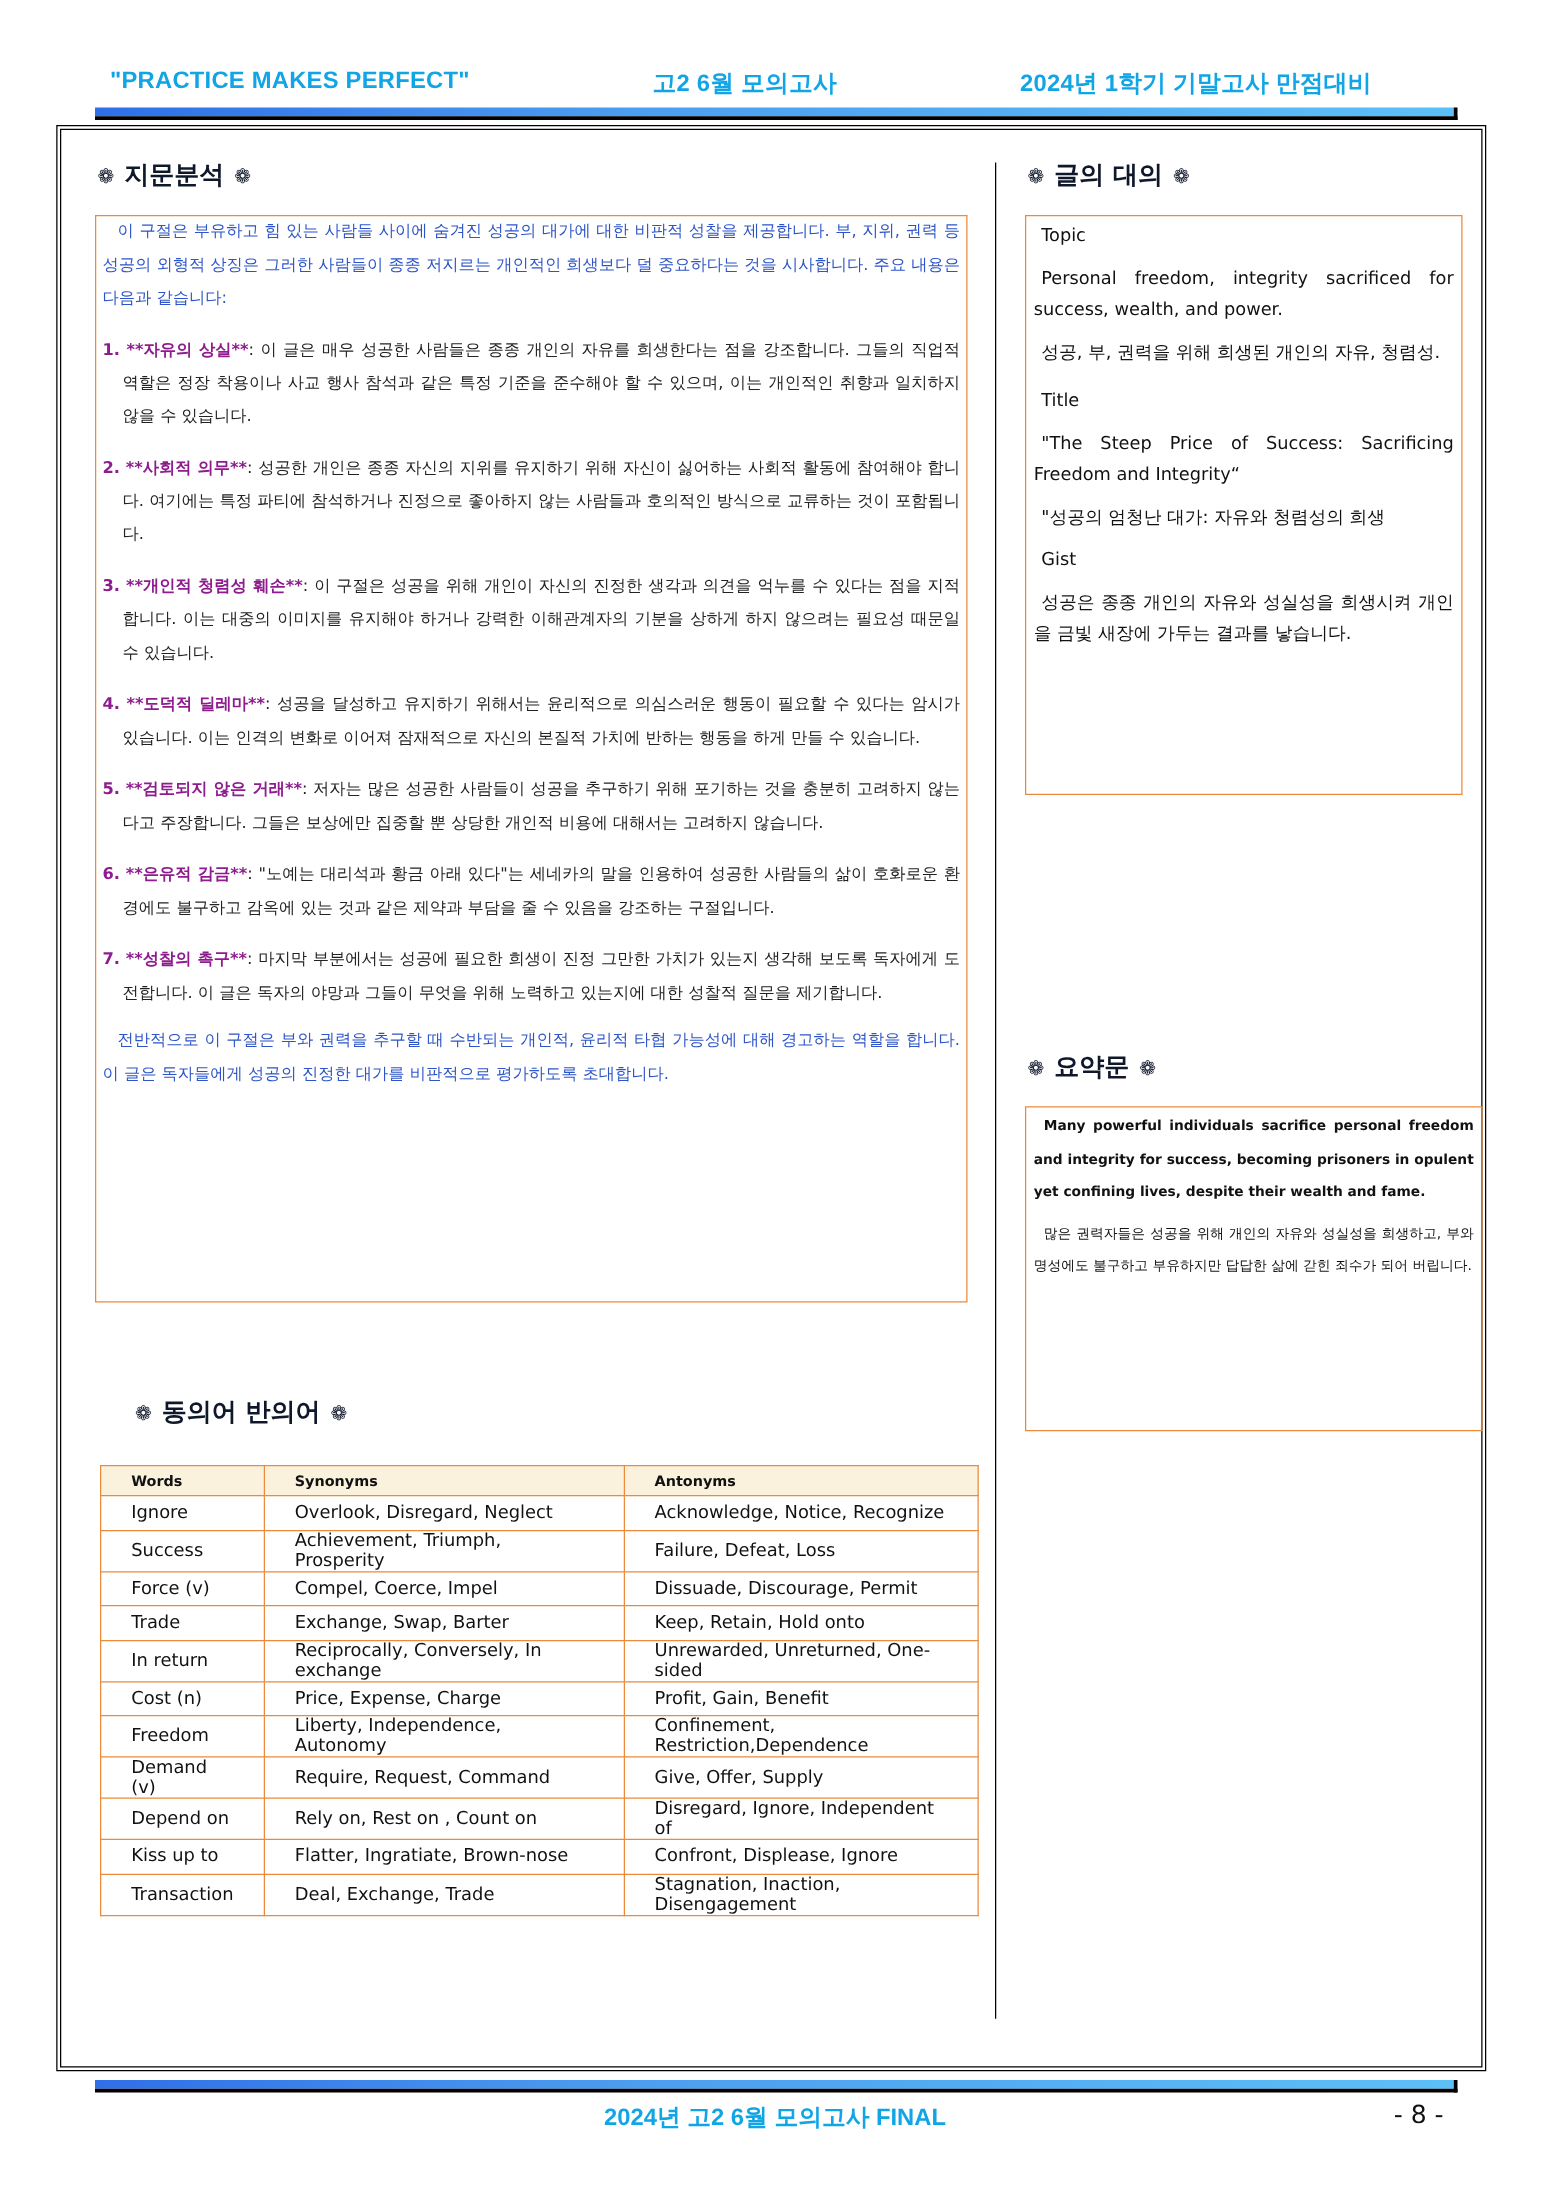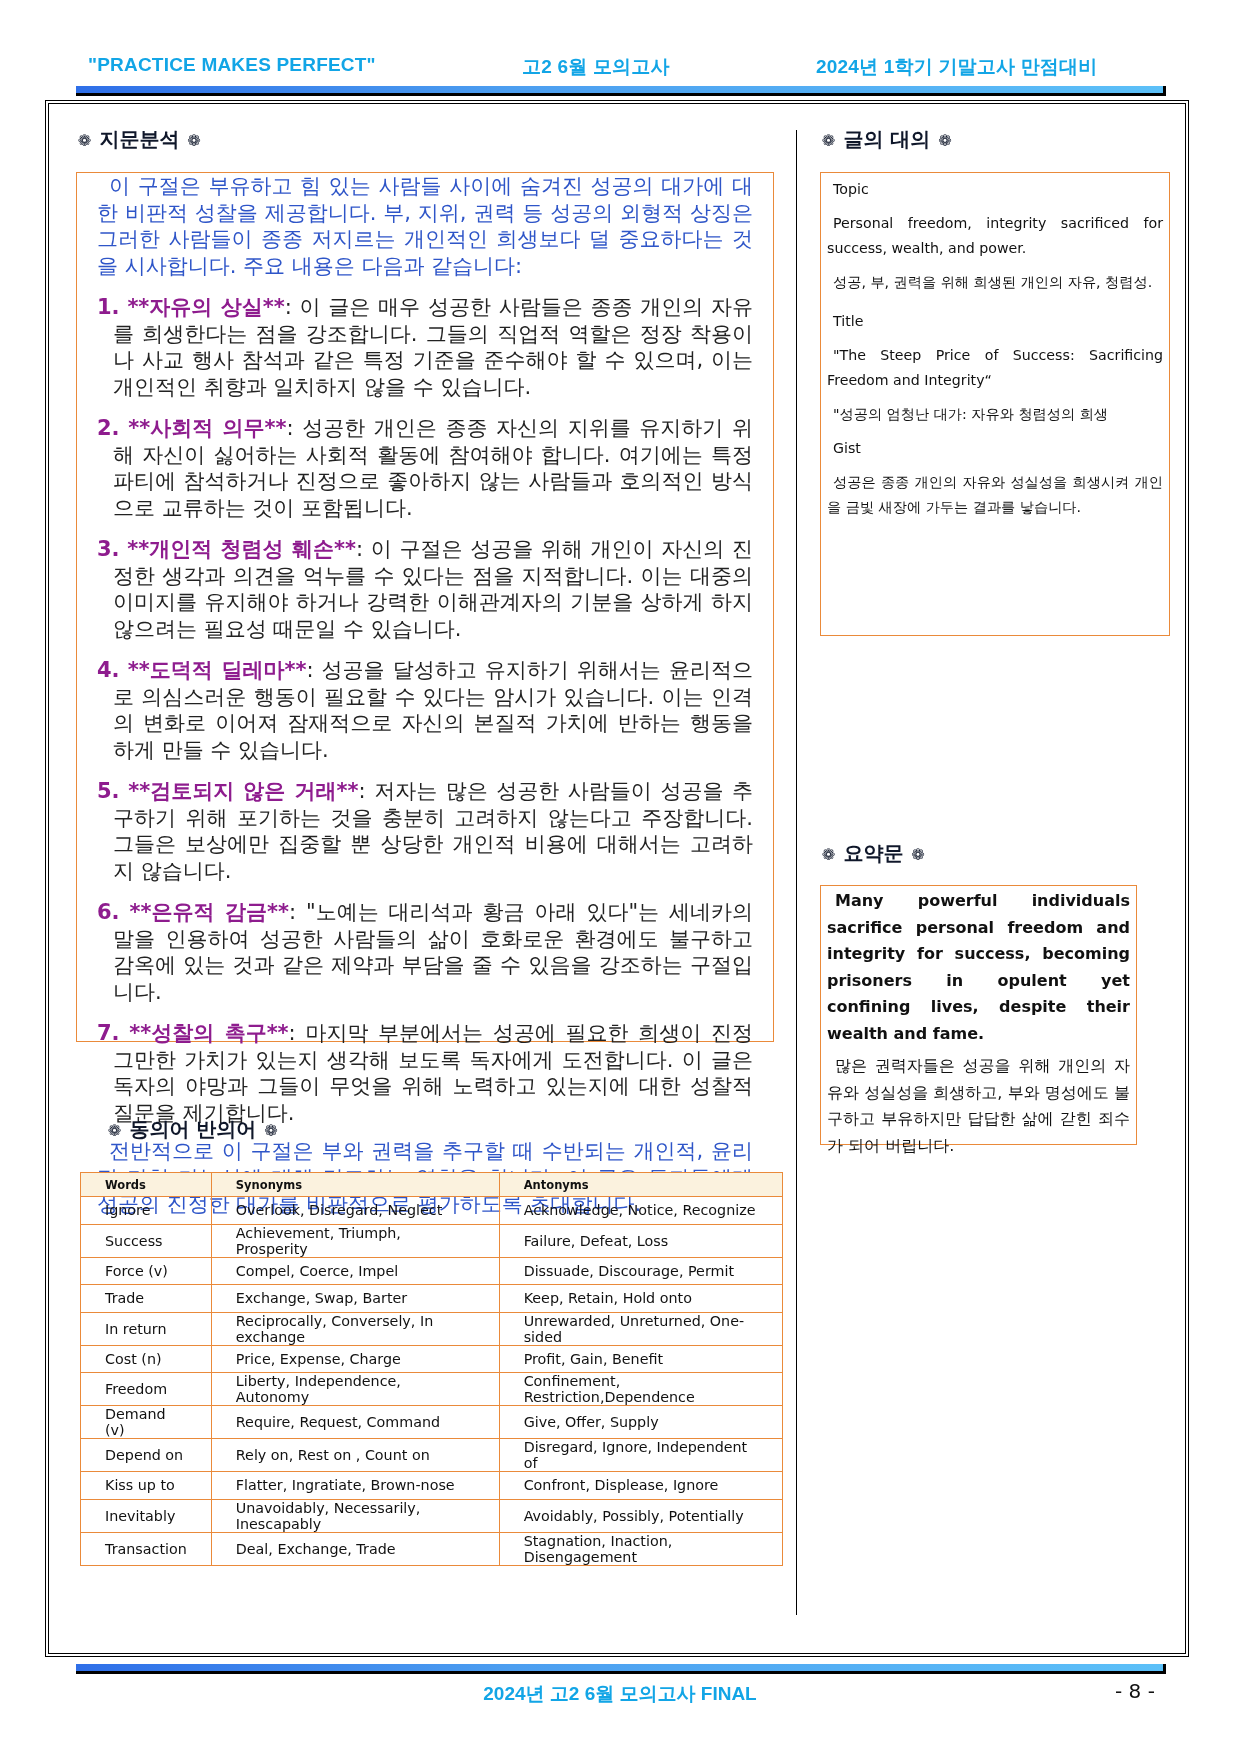--- a/index.html
+++ b/index.html
@@ -9,30 +9,30 @@
               font-weight:bold; font-size:19px; color:#12a5e6; letter-spacing:0.2px; }
   .bar { position:absolute; left:76px; width:1087px; height:7px;
          background:linear-gradient(to right,#2f6fe8,#4c9ef0 40%,#5cc0f8);
          border-bottom:3px solid #000; border-right:3px solid #000; }
   .frame { position:absolute; left:45px; top:100px; width:1144px; height:1557px;
            border:4px double #000; box-sizing:border-box; }
   .sec-title { position:absolute; font-weight:bold; font-size:20px; color:#0f172a; }
   .sec-title .flake { font-size:16px; font-weight:normal; margin:0 8px; }
   .box { position:absolute; border:1px solid #ea8a3a; box-sizing:border-box; }
   .kr-blue { color:#2e55c8; }
-  .analysis { left:76px; top:172px; width:698px; height:870px; padding:0 20px; font-size:21px; line-height:26.5px; }
+  .analysis { left:76px; top:172px; width:698px; height:870px; padding:0 5px; font-size:13px; line-height:26.5px; }
   .analysis p { margin:0; text-align:justify; }
   .analysis .intro { margin-top:0; }
   .item { margin-top:15px !important; padding-left:16px; text-indent:-16px; color:#222; }
   .item .num { color:#8e1c8e; font-weight:bold; }
   .item .key { color:#8e1c8e; font-weight:bold; }
   .divider { position:absolute; left:796px; top:130px; width:1px; height:1485px; background:#000; }
   .gist { left:820px; top:172px; width:350px; height:464px; padding:4px 6px; font-size:14.2px; line-height:25px; }
   .gist p { margin:0 0 9px 0; text-align:justify; }
-  .summary { left:820px; top:885px; width:317px; height:260px; padding:2px 6px; font-size:16px; line-height:26.5px; }
+  .summary { left:820px; top:885px; width:366px; height:260px; padding:2px 6px; font-size:11px; line-height:26.5px; }
   .summary p { margin:0 0 6px 0; text-align:justify; }
   .summary .en { font-weight:bold; }
   table.vocab { position:absolute; left:80px; top:1172px; width:703px; border-collapse:collapse; font-size:14.3px; }
   table.vocab th, table.vocab td { border:1.5px solid #ea8a3a; text-align:left; padding:0 24px; height:26.5px; }
   table.vocab th { background:#fbf2de; font-size:11.5px; font-weight:bold; height:23px; }
   table.vocab td { color:#111; }
   .footer-text { position:absolute; top:1681px; left:0; width:1240px; text-align:center;
                  font-family:"Liberation Sans", sans-serif; font-weight:bold; font-size:19px; color:#12a5e6; }
   .page-num { position:absolute; top:1679px; left:1115px; font-size:20px; color:#111; }
 </style>
@@ -150,25 +150,20 @@
         <td>Depend on</td>
         <td>Rely on, Rest on , Count on</td>
         <td>Disregard, Ignore, Independent of</td>
       </tr>
     <tr>
         <td>Kiss up to</td>
         <td>Flatter, Ingratiate, Brown-nose</td>
         <td>Confront, Displease, Ignore</td>
       </tr>
     <tr>
-        <td>Inevitably</td>
-        <td>Unavoidably, Necessarily, Inescapably</td>
-        <td>Avoidably, Possibly, Potentially</td>
-      </tr>
-    <tr>
         <td>Transaction</td>
         <td>Deal, Exchange, Trade</td>
         <td>Stagnation, Inaction, Disengagement</td>
       </tr>
   </tbody>
 </table>
 
 <div class="bar" style="top:1664px;"></div>
 <div class="footer-text">2024년 고2 6월 모의고사 FINAL</div>
 <div class="page-num">- 8 -</div>

